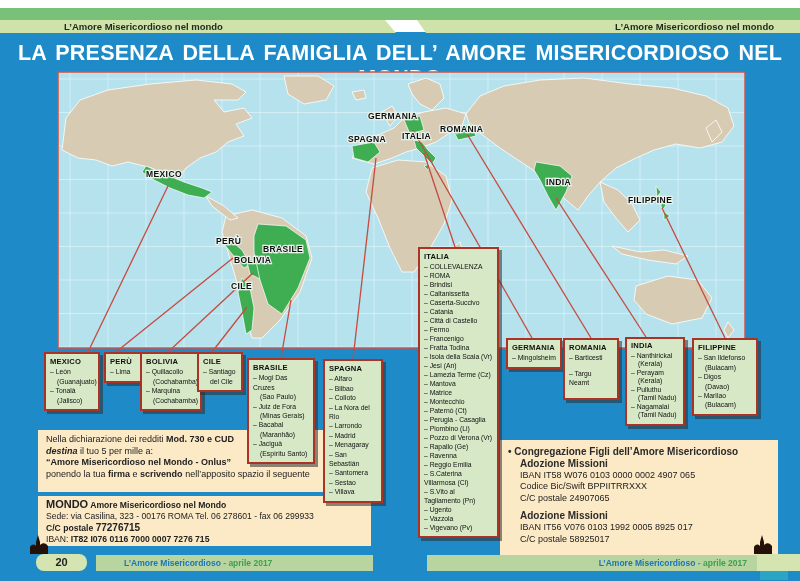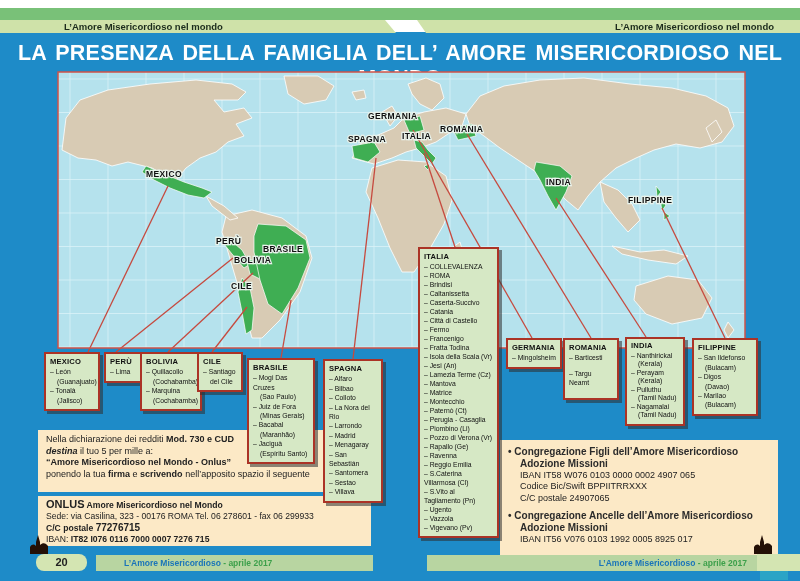--- a/index.html
+++ b/index.html
@@ -172,38 +172,38 @@
   </svg>
 
   <div id="fiscal-box" class="peach">
     <div><span>Nella dichiarazione dei redditi </span><span class="b">Mod. 730 e CUD</span></div>
     <div><span class="bi">destina</span><span> il tuo 5 per mille a:</span></div>
     <div class="b">“Amore Misericordioso nel Mondo - Onlus”</div>
     <div><span>ponendo la tua </span><span class="b">firma</span><span> e </span><span class="b">scrivendo</span><span> nell’apposito spazio il seguente</span></div>
   </div>
 
   <div id="onlus-box" class="peach">
-    <div><span class="onlus">ONLUS</span><span class="b"> Amore Misericordioso nel Mondo</span></div>
+    <div><span class="onlus">MONDO</span><span class="b"> Amore Misericordioso nel Mondo</span></div>
     <div>Sede: via Casilina, 323 - 00176 ROMA Tel. 06 278601 -  fax  06 299933</div>
     <div><span class="b">C/C postale  </span><span class="b" style="font-size:10px">77276715</span></div>
     <div><span>IBAN: </span><span class="b">IT82 I076 0116 7000 0007 7276 715</span></div>
   </div>
 
   <div id="cong-box" class="peach">
     <div>
       <div class="name"><span>•</span> <span>Congregazione Figli dell’Amore Misericordioso</span></div>
       <div class="name det">Adozione Missioni</div>
       <div class="det">IBAN  IT58 W076 0103 0000 0002 4907 065</div>
       <div class="det">Codice Bic/Swift  BPPIITRRXXX</div>
       <div class="det">C/C postale   24907065</div>
     </div>
     <div class="blk2">
-      <div class="name"><span>•</span> <span>Congregazione Ancelle dell’Amore Misericordioso</span></div>
       <div class="name det">Adozione Missioni</div>
       <div class="det">IBAN   IT56 V076 0103 1992 0005 8925 017</div>
+      <div class="det">C/C postale   58925017</div>
     </div>
   </div>
 
   <div class="cbox" id="box-mexico" style="left:44px;top:352px;width:56px;">
     <div class="ct">MEXICO</div>
     <div>
         <div class="item">
           <div class="im">– León</div>
           <div class="is">(Guanajuato)</div>
         </div>

